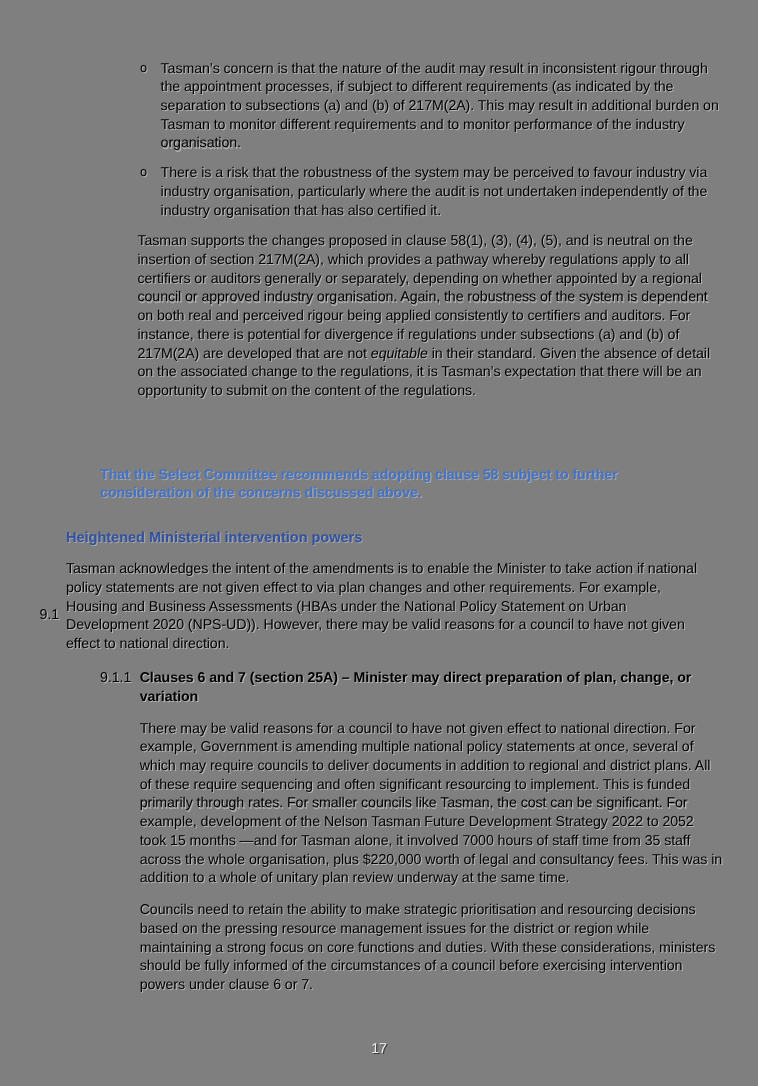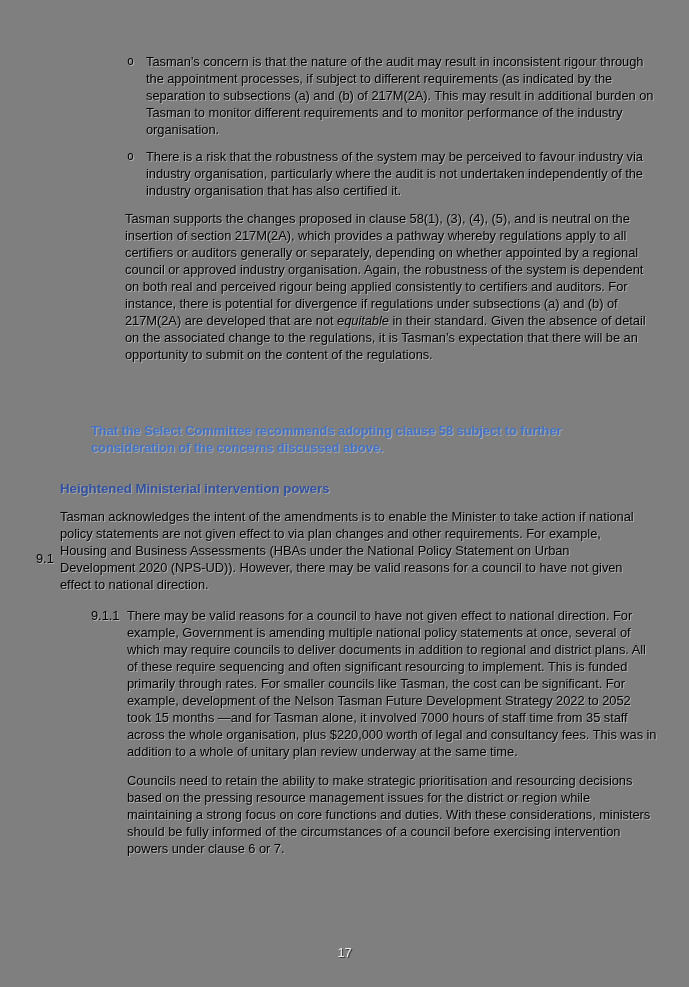--- a/index.html
+++ b/index.html
@@ -88,19 +88,20 @@
 
   <div class="abs txt bold rec-body">That the Select Committee recommends adopting clause 58 subject to further consideration of the concerns discussed above.</div>
 
   <div class="abs txt bold section-heading">Heightened Ministerial intervention powers</div>
 
   <div class="abs txt clause-9-1-number">9.1</div>
   <div class="abs txt clause-9-1-text">Tasman acknowledges the intent of the amendments is to enable the Minister to take action if national policy statements are not given effect to via plan changes and other requirements. For example, Housing and Business Assessments (HBAs under the National Policy Statement on Urban Development 2020 (NPS-UD)). However, there may be valid reasons for a council to have not given effect to national direction.</div>
 
   <div class="abs txt clause-9-1-1-number">9.1.1</div>
   <div class="abs txt clause-9-1-1-body">
+    <p class="para bold">Clauses 6 and 7 (section 25A) – Minister may direct preparation of plan, change, or variation</p>
     <p class="para">There may be valid reasons for a council to have not given effect to national direction. For example, Government is amending multiple national policy statements at once, several of which may require councils to deliver documents in addition to regional and district plans. All of these require sequencing and often significant resourcing to implement. This is funded primarily through rates. For smaller councils like Tasman, the cost can be significant. For example, development of the Nelson Tasman Future Development Strategy 2022 to 2052 took 15 months —and for Tasman alone, it involved 7000 hours of staff time from 35 staff across the whole organisation, plus $220,000 worth of legal and consultancy fees. This was in addition to a whole of unitary plan review underway at the same time.</p>
     <p class="para">Councils need to retain the ability to make strategic prioritisation and resourcing decisions based on the pressing resource management issues for the district or region while maintaining a strong focus on core functions and duties. With these considerations, ministers should be fully informed of the circumstances of a council before exercising intervention powers under clause 6 or 7.</p>
   </div>
 
   <div class="abs txt page-number">17</div>
 
 </div>
 
 </body></html>

